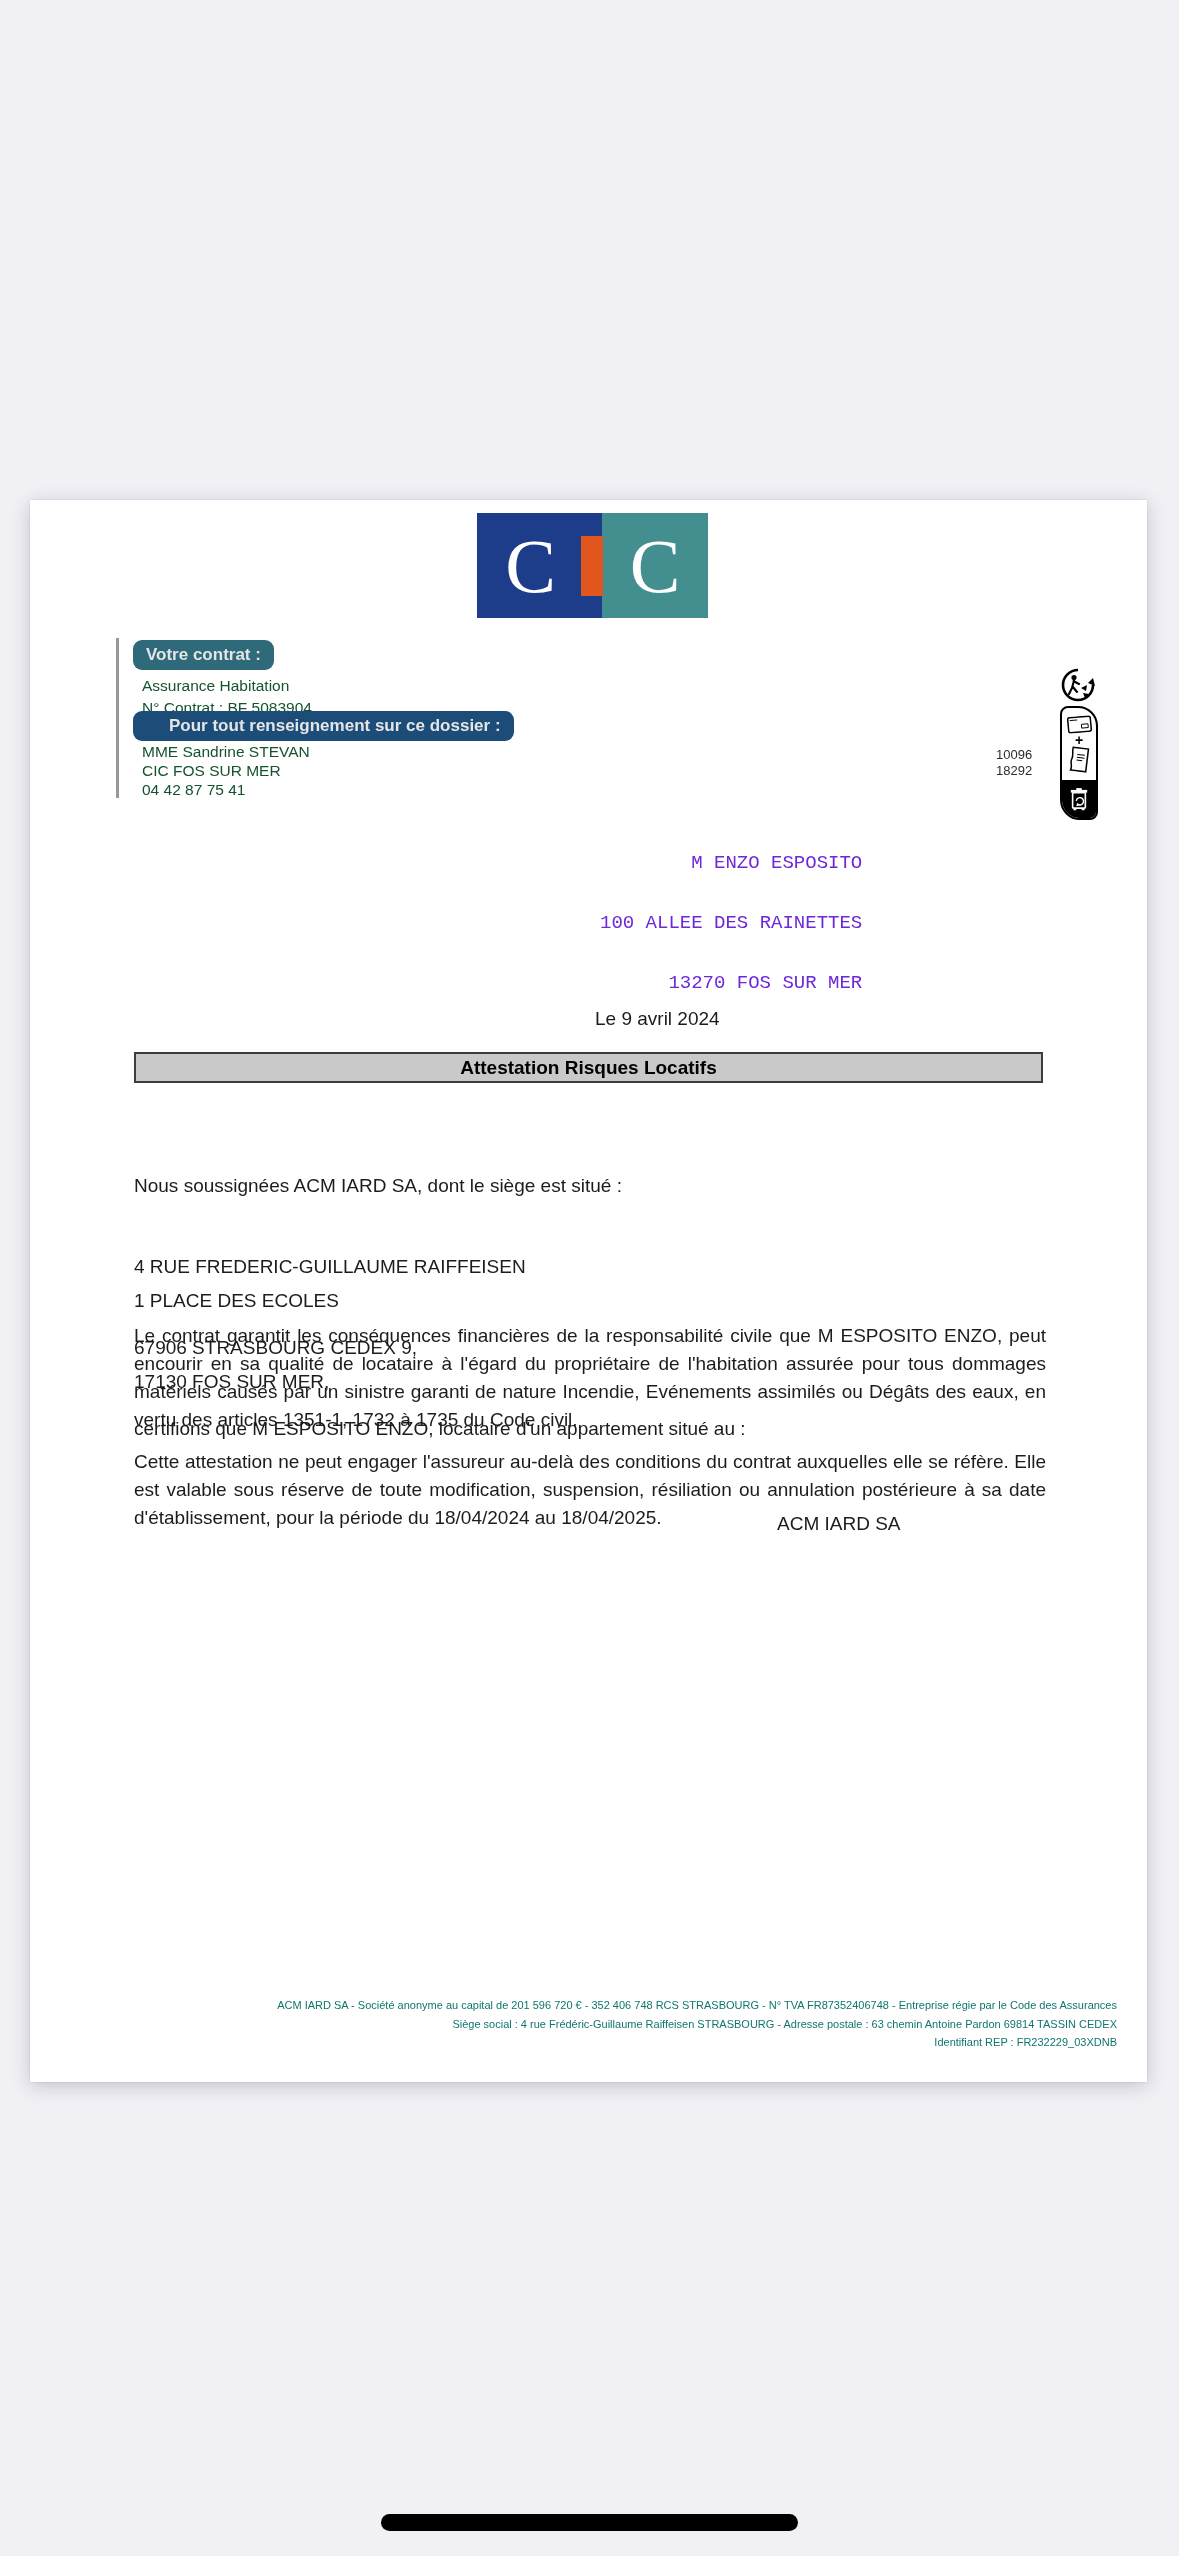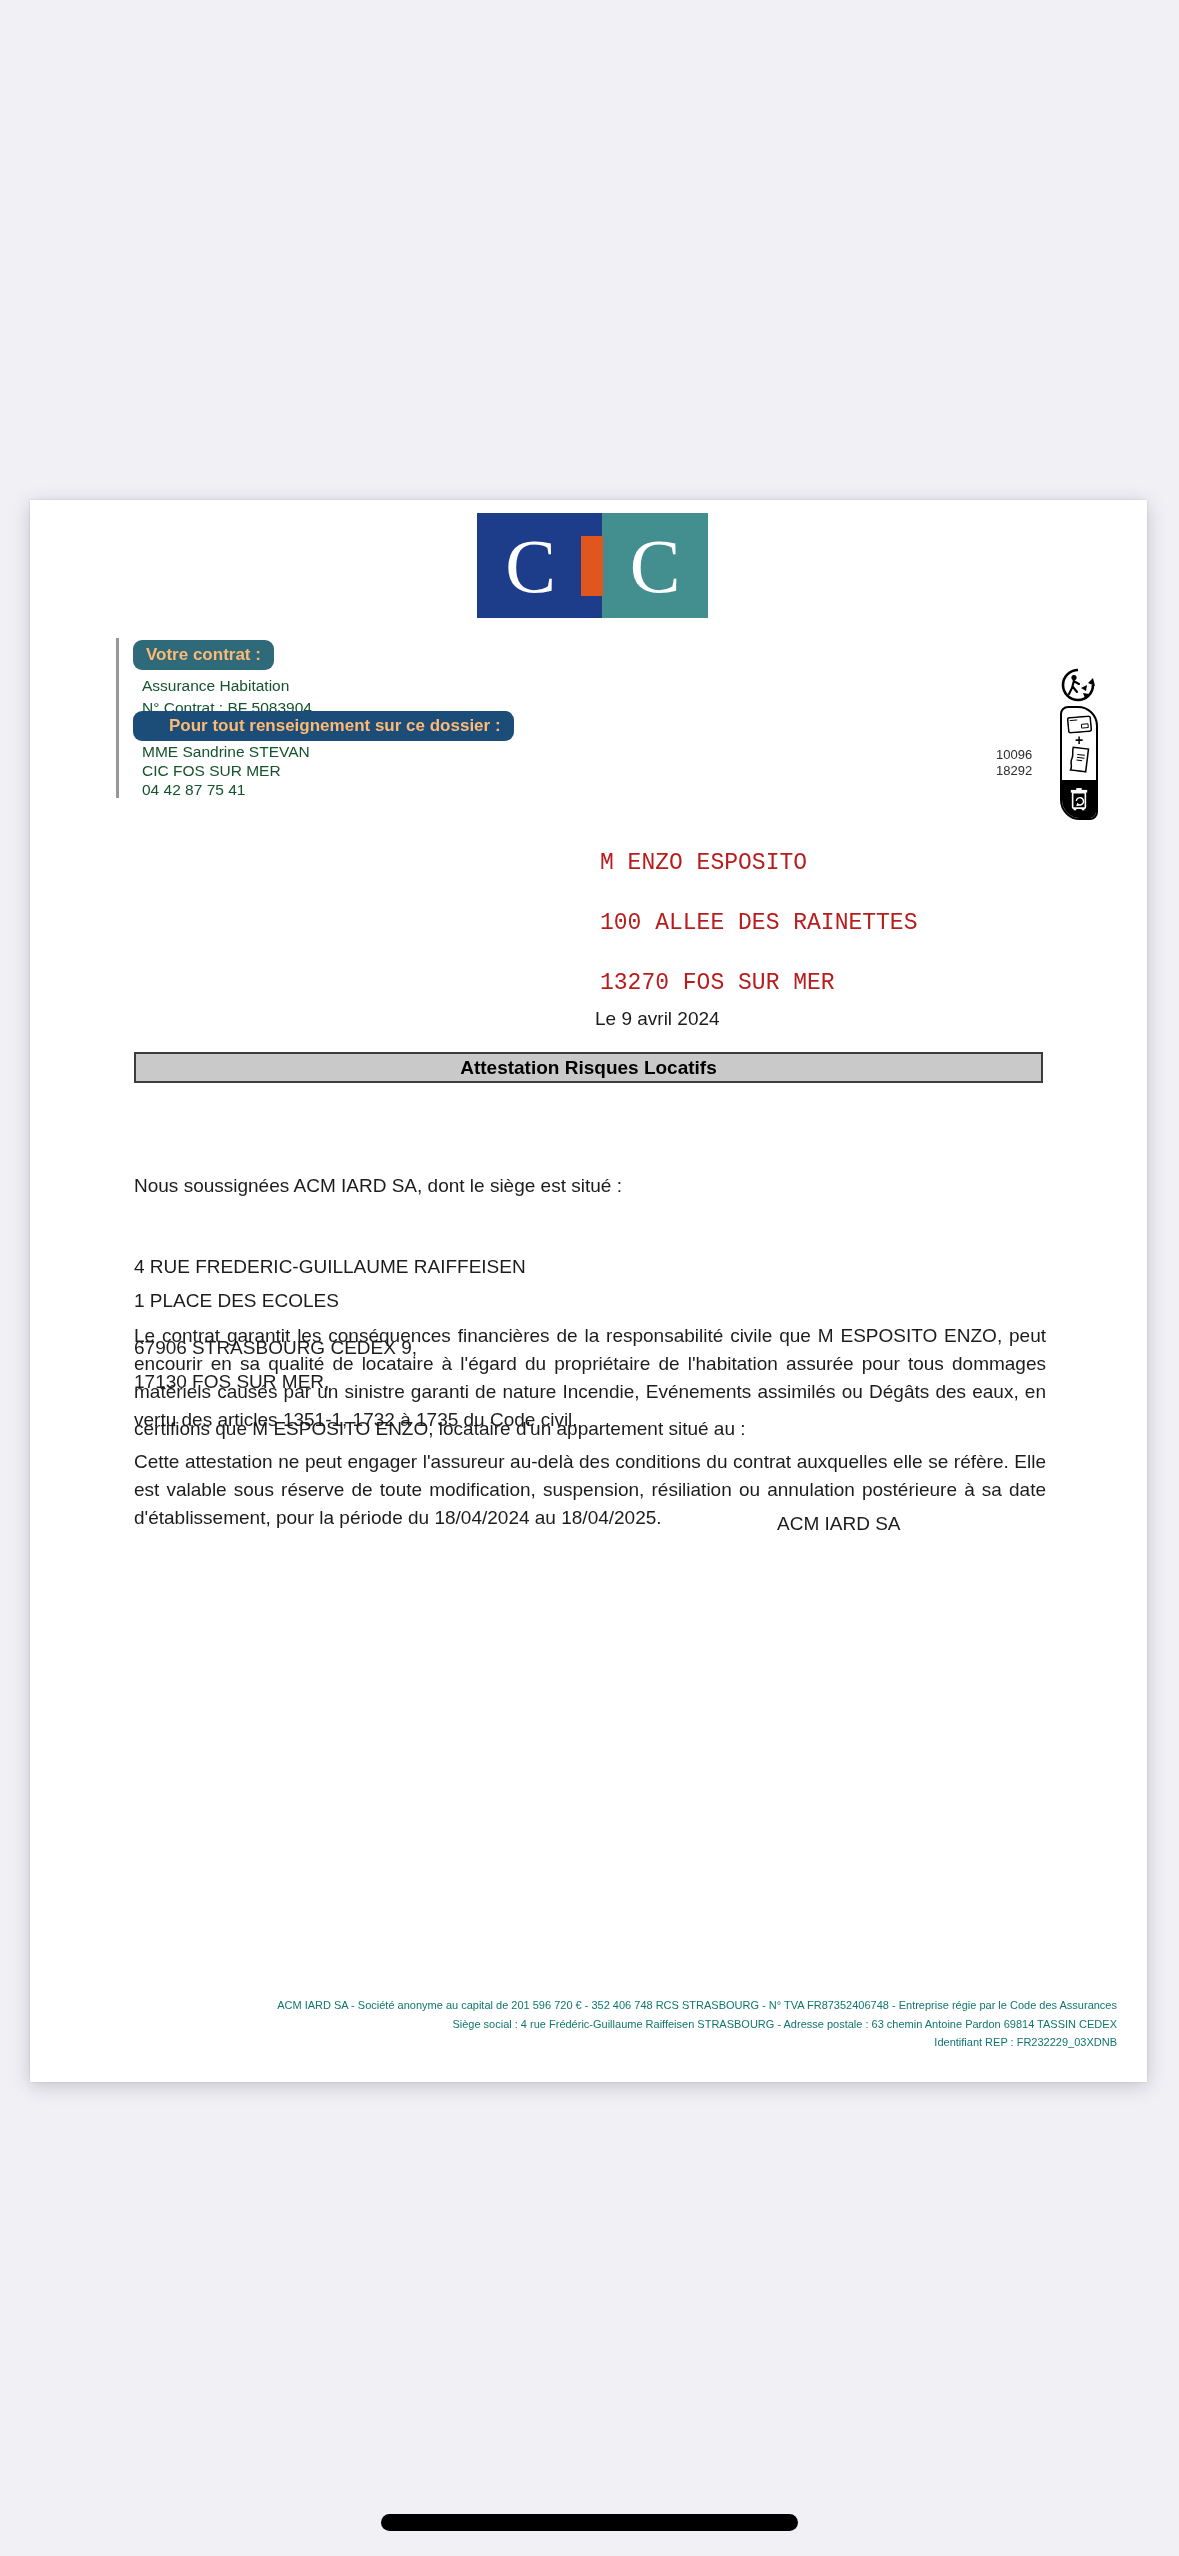--- a/index.html
+++ b/index.html
@@ -16,41 +16,41 @@
 
   
   .logo{position:absolute;left:447px;top:13px;width:231px;height:105px;display:flex;}
   .logo-left{width:125px;background:var(--logo-blue);display:flex;align-items:center;justify-content:center;padding-right:18px;}
   .logo-right{flex:1;background:var(--logo-teal);display:flex;align-items:center;justify-content:center;}
   .logo-c{color:#fff;font-family:"Liberation Serif",serif;font-size:76px;line-height:1;}
   .logo-bar{position:absolute;left:104px;top:23px;width:22px;height:60px;background:var(--logo-orange);}
 
   
   .vrule{position:absolute;left:86px;top:138px;width:3px;height:160px;background:var(--rule);}
-  .badge{position:absolute;color:#fdba74;font-weight:bold;font-size:17px;line-height:1;
+  .badge{position:absolute;color:#e5e5e5;font-weight:bold;font-size:17px;line-height:1;
          padding:6px 13px 7px;border-radius:9px;white-space:nowrap;}
   .badge-contract{left:103px;top:140px;background:var(--badge-teal);}
   .badge-contact{left:103px;top:211px;background:var(--badge-navy);padding-left:36px;}
   .info-lines{position:absolute;left:112px;font-size:15.5px;color:#14532d;}
   .contract-lines{top:175px;line-height:22px;}
   .contact-lines{top:242px;line-height:19px;}
 
   .codes{position:absolute;left:966px;top:247px;font-size:13px;line-height:16px;color:#2c2c2e;}
 
   
   .triman{position:absolute;left:1031px;top:168px;width:34px;height:34px;}
   .sort-panel{position:absolute;left:1030px;top:206px;width:38px;height:114px;border:2px solid #000;
               border-radius:8px 20px 8px 20px;background:#fff;overflow:hidden;display:flex;flex-direction:column;}
   .sort-top{flex:1;display:flex;flex-direction:column;align-items:center;justify-content:center;gap:1px;padding:3px 0;}
   .sort-plus{font-weight:bold;font-size:14px;line-height:12px;color:#000;}
   .sort-bottom{height:38px;background:#000;display:flex;align-items:center;justify-content:center;}
 
   
   .recipient{position:absolute;left:570px;top:313px;font-family:"Liberation Mono","DejaVu Sans Mono",monospace;
-             font-size:23px;line-height:20px;color:#b91c1c;white-space:pre;}
+             font-size:19px;line-height:20px;color:#6d28d9;white-space:pre;text-align:right;}
 
   
   .date-line{position:absolute;left:565px;top:508px;font-size:19px;}
   .title-bar{position:absolute;left:104px;top:552px;width:909px;height:31px;background:var(--titlebar-bg);
              border:2px solid var(--titlebar-border);display:flex;align-items:center;justify-content:center;
              font-weight:bold;font-size:19px;color:#000;}
 
   
   .body-line{position:absolute;left:104px;width:912px;font-size:19px;line-height:27px;white-space:pre;}
   .para{position:absolute;left:104px;width:912px;font-size:19px;line-height:28px;text-align:justify;}

